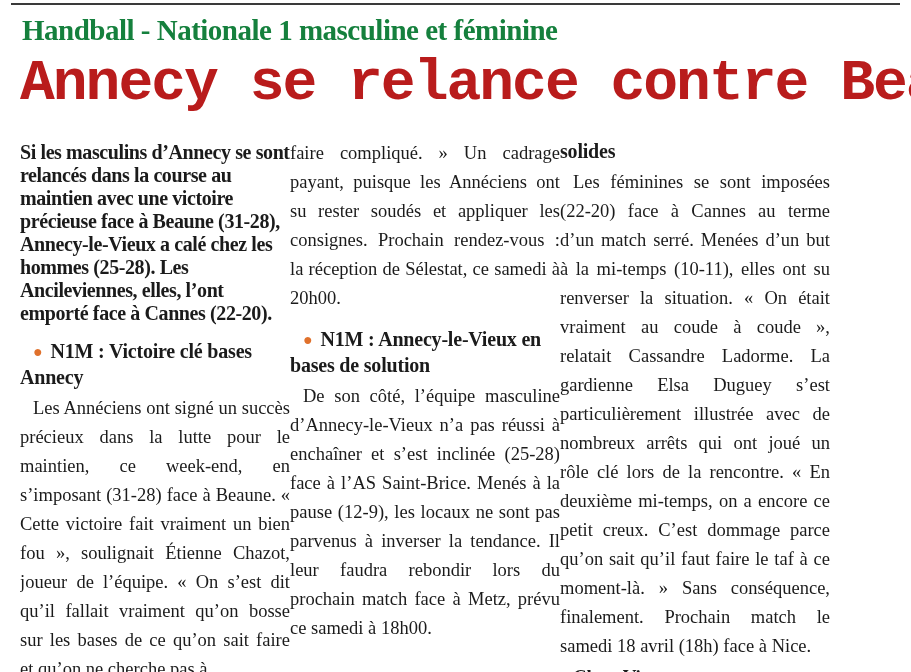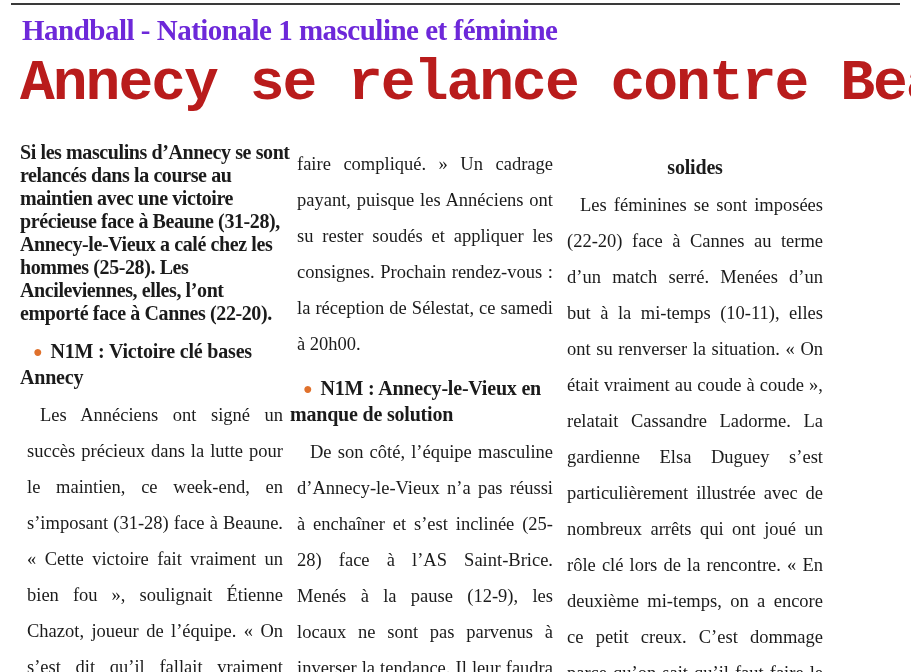--- a/index.html
+++ b/index.html
@@ -19,21 +19,21 @@
     height: 2px;
     background: #3a3a3a;
     margin: 3px 11px 0 11px;
   }
   .kicker {
     margin: 11px 0 0 22px;
     font-family: "Liberation Serif", serif;
     font-weight: bold;
     font-size: 29px;
     letter-spacing: -0.5px;
-    color: #6d28d9;
+    color: #15803d;
     line-height: 1;
   }
   .headline {
     margin: 10px 0 0 20px;
     font-family: Liberation Mono, monospace;
     font-weight: bold;
     font-size: 58px;
     letter-spacing: -2px;
     color: #b91c1c;
     line-height: 1;
@@ -57,34 +57,34 @@
   .intro {
     font-weight: bold;
     font-size: 20px;
     line-height: 23px;
     letter-spacing: -0.4px;
     margin: 2px 0 0 0;
     text-align: left;
   }
   .body-par {
     font-size: 18.5px;
-    line-height: 36px;
+    line-height: 29px;
     text-align: justify;
-    margin: 7px;
+    margin: 0;
   }
   .body-par.indent { text-indent: 13px; }
   .subhead {
     font-weight: bold;
     font-size: 20px;
     line-height: 25px;
     letter-spacing: -0.2px;
     margin: 14px 0 4px 0;
     text-indent: 13px;
   }
-  .subhead.no-indent { text-indent: 0; margin-top: 16px; text-align: center; }
+  .subhead.no-indent { text-indent: 0; margin-top: 0; }
   .bullet {
     color: #e0712c;
     font-size: 16px;
     margin-right: 8px;
     position: relative;
     top: -1px;
   }
   .byline {
     font-weight: bold;
     font-size: 19px;
@@ -111,21 +111,21 @@
 <div class="columns">
 
   <div class="col">
     <p class="intro">Si les masculins d’Annecy se sont relancés dans la course au maintien avec une victoire précieuse face à Beaune (31-28), Annecy-le-Vieux a calé chez les hommes (25-28). Les Ancileviennes, elles, l’ont emporté face à Cannes (22-20).</p>
     <p class="subhead"><span class="bullet">●</span><span>N1M : Victoire clé bases Annecy</span></p>
     <p class="body-par indent">Les Annéciens ont signé un succès précieux dans la lutte pour le maintien, ce week-end, en s’imposant (31-28) face à Beaune. « Cette victoire fait vraiment un bien fou », soulignait Étienne Chazot, joueur de l’équipe. « On s’est dit qu’il fallait vraiment qu’on bosse sur les bases de ce qu’on sait faire et qu’on ne cherche pas à</p>
   </div>
 
   <div class="col">
     <p class="body-par">faire compliqué. » Un cadrage payant, puisque les Annéciens ont su rester soudés et appliquer les consignes. Prochain rendez-vous : la réception de Sélestat, ce samedi à 20h00.</p>
-    <p class="subhead"><span class="bullet">●</span><span>N1M : Annecy-le-Vieux en manque de solution</span></p>
+    <p class="subhead"><span class="bullet">●</span><span>N1M : Annecy-le-Vieux en bases de solution</span></p>
     <p class="body-par indent">De son côté, l’équipe masculine d’Annecy-le-Vieux n’a pas réussi à enchaîner et s’est inclinée (25-28) face à l’AS Saint-Brice. Menés à la pause (12-9), les locaux ne sont pas parvenus à inverser la tendance. Il leur faudra rebondir lors du prochain match face à Metz, prévu ce samedi à 18h00.</p>
   </div>
 
   <div class="col">
     <p class="subhead no-indent">solides</p>
     <p class="body-par indent">Les féminines se sont imposées (22-20) face à Cannes au terme d’un match serré. Menées d’un but à la mi-temps (10-11), elles ont su renverser la situation. « On était vraiment au coude à coude », relatait Cassandre Ladorme. La gardienne Elsa Duguey s’est particulièrement illustrée avec de nombreux arrêts qui ont joué un rôle clé lors de la rencontre. « En deuxième mi-temps, on a encore ce petit creux. C’est dommage parce qu’on sait qu’il faut faire le taf à ce moment-là. » Sans conséquence, finalement. Prochain match le samedi 18 avril (18h) face à Nice.</p>
     <p class="byline"><span class="bullet">●</span><span>Clara Visseaux</span></p>
   </div>
 
 </div>

